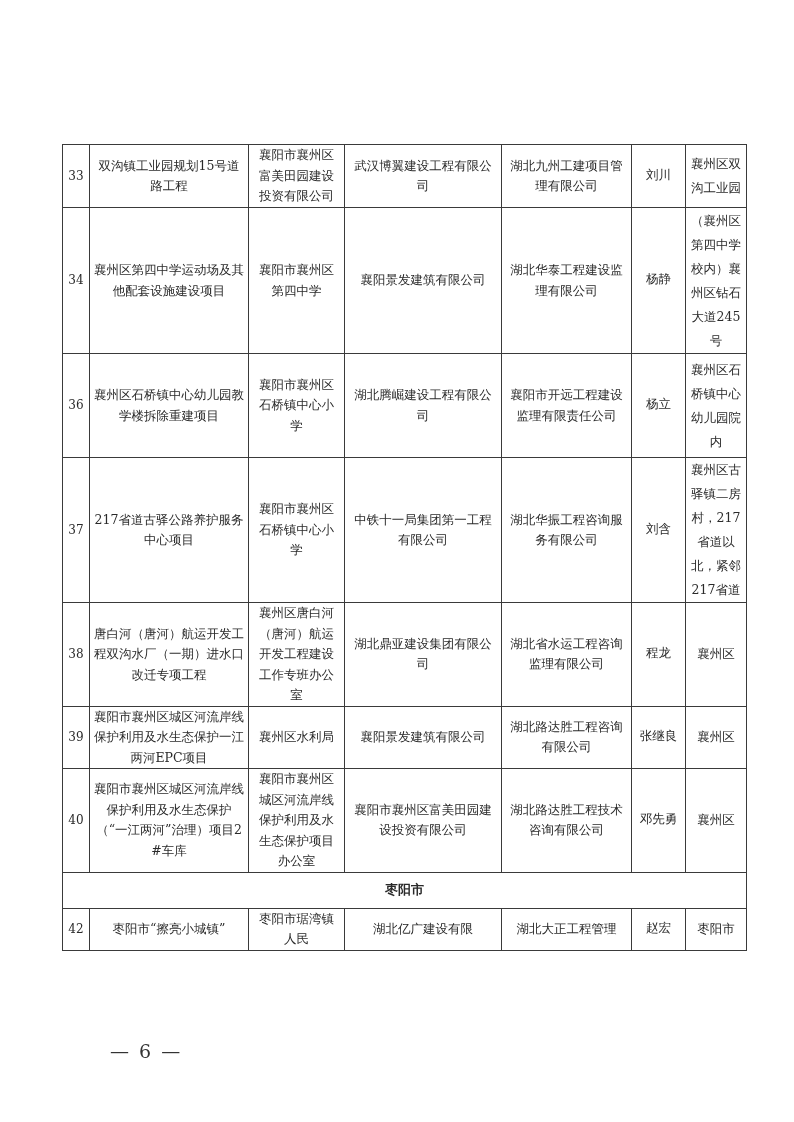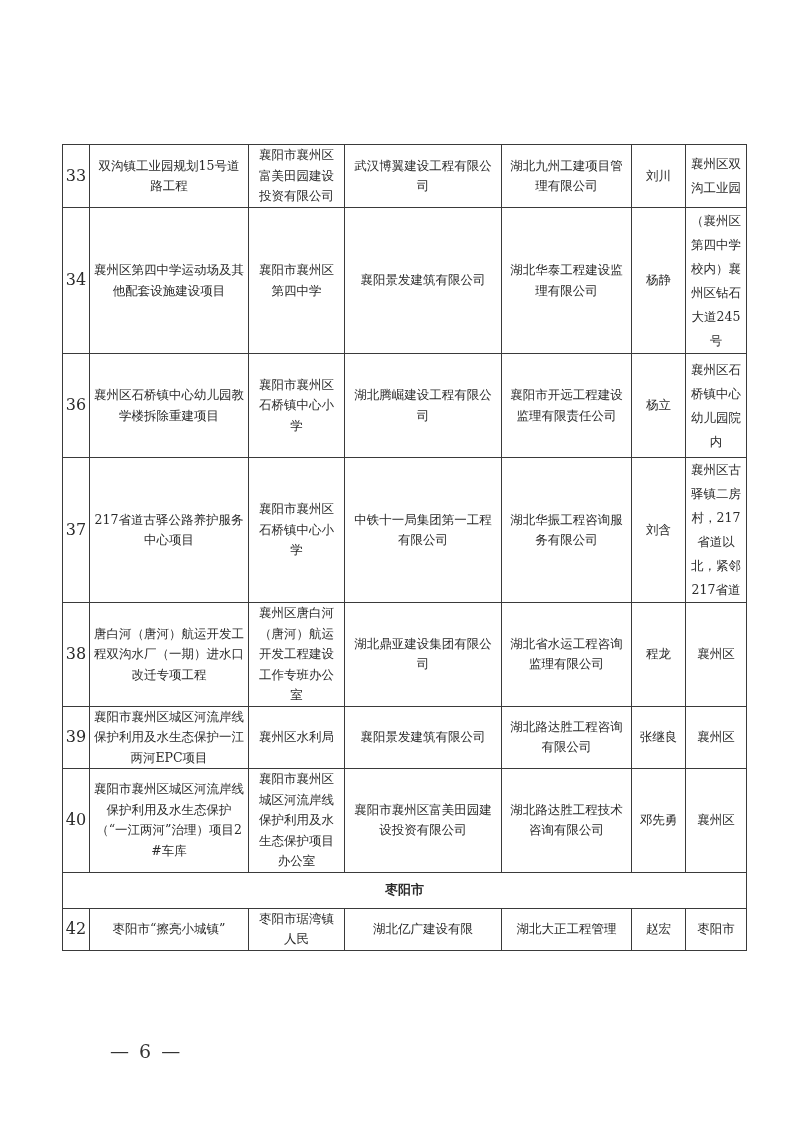--- a/index.html
+++ b/index.html
@@ -13,23 +13,23 @@
     position: absolute; left: 62px; top: 144px;
     border-collapse: collapse; table-layout: fixed;
     width: 684px;
   }
   table.proj td {
     border: 1.3px solid #3a3a3a;
     text-align: center; vertical-align: middle;
     font-size: 12.5px; line-height: 20.5px;
     padding: 0 4px; word-break: break-all; overflow: hidden;
   }
-  table.proj td.num { font-size: 16px; padding: 0 2px; text-align: center; }
+  table.proj td.num { font-size: 12px; padding: 0 2px; text-align: center; }
   table.proj td.loc { padding: 0 2px; line-height: 24px; }
-  table.proj td.person { padding: 3px 2px; }
+  table.proj td.person { padding: 3px 2px; font-family: Liberation Mono, monospace; }
   tr.section td { font-weight: bold; font-size: 13px; }
   .page-number {
     position: absolute; left: 110px; top: 1040px;
     font-size: 19px; letter-spacing: 2px; color: #333;
   }
 </style>
 </head>
 <body>
 
 <div class="page">

